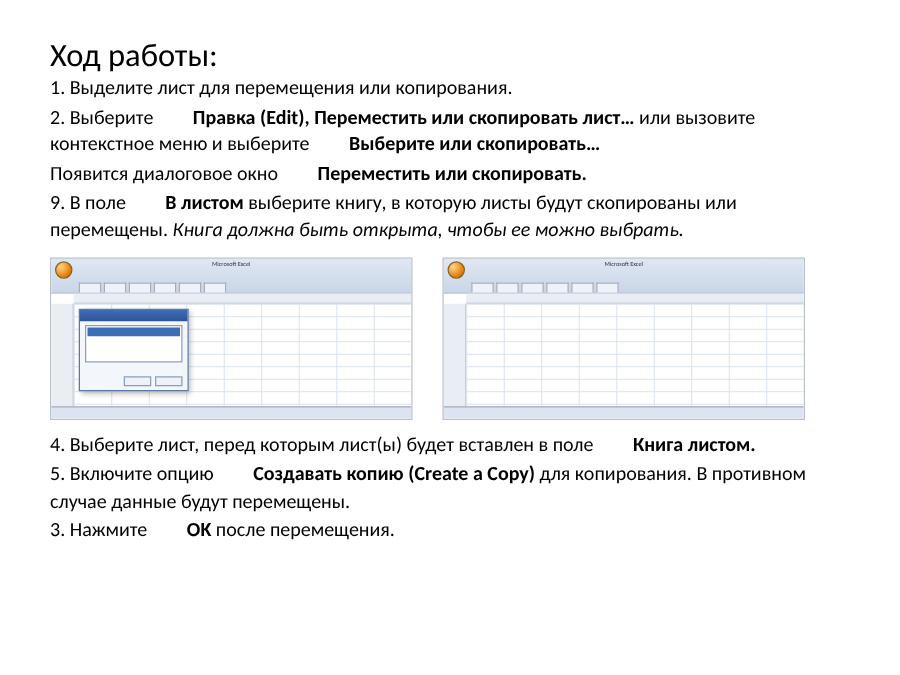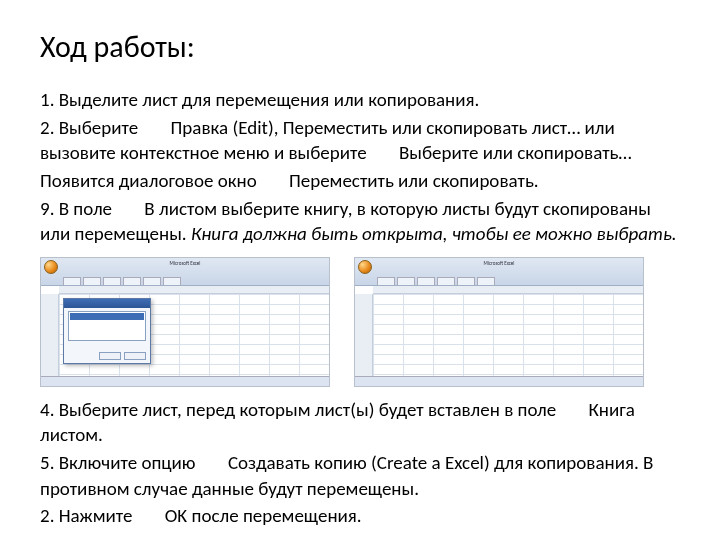--- a/index.html
+++ b/index.html
@@ -5,30 +5,29 @@
   * { box-sizing: border-box; margin: 0; padding: 0; }
   body {
     width: 720px;
     height: 540px;
     background: #fff;
     font-family: Calibri, Arial, sans-serif;
     color: #000;
     padding: 28px 40px 0 40px;
   }
   h1 {
-    font-size: 30px;
+    font-size: 26px;
     font-weight: 400;
-    margin-bottom: 22px;
   }
   .para {
-    font-size: 19px;
+    font-size: 16px;
     line-height: 1.35;
     margin-bottom: 2px;
   }
-  .bold { font-weight: 400; padding-left: 28px; }
+  .bold { font-weight: 700; padding-left: 28px; }
   .italic { font-style: italic; }
   .shots {
     display: flex;
     gap: 24px;
     margin: 10px 0 10px 0;
   }
   .shot {
     width: 290px;
     height: 130px;
     background: #fdfdff;
@@ -193,18 +192,18 @@
     </div>
     <div class="statusbar"></div>
   </div>
 </div>
 
 <div class="para">
   <span>4. Выберите лист, перед которым лист(ы) будет вставлен в поле </span><span class="bold">Книга листом.</span>
 </div>
 
 <div class="para">
-  <span>5. Включите опцию </span><span class="bold">Создавать копию (Create a Excel)</span><span> для копирования. В противном случае данные будут перемещены.</span>
-</div>
-
-<div class="para">
-  <span>2. Нажмите </span><span class="bold">OK</span><span> после перемещения.</span>
+  <span>5. Включите опцию </span><span class="bold">Создавать копию (Create a Copy)</span><span> для копирования. В противном случае данные будут перемещены.</span>
+</div>
+
+<div class="para">
+  <span>3. Нажмите </span><span class="bold">OK</span><span> после перемещения.</span>
 </div>
 
 </body></html>

